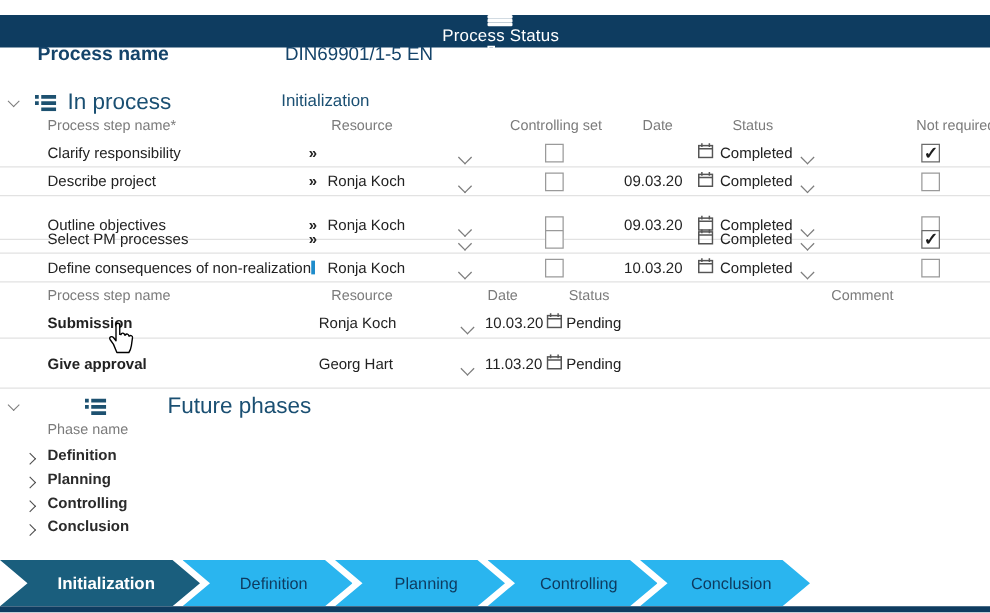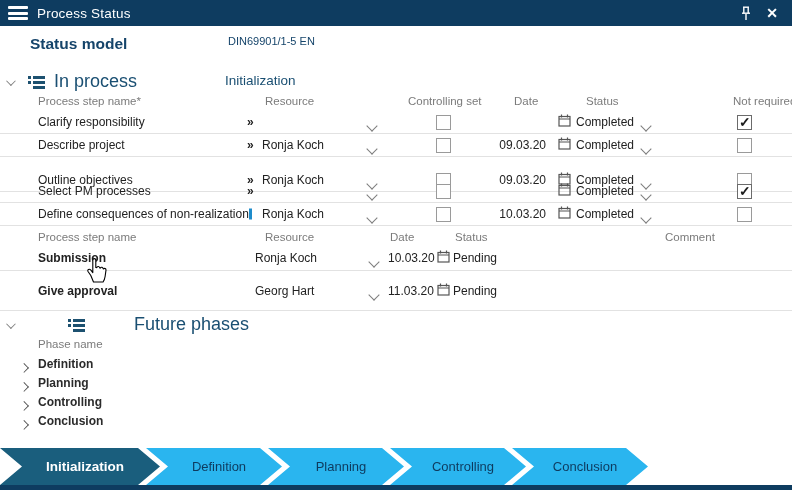--- a/index.html
+++ b/index.html
@@ -1,33 +1,33 @@
 <!DOCTYPE html>
 <html><head>
 <meta charset="utf-8">
 <style>
   * { margin:0; padding:0; box-sizing:border-box; }
   html,body { width:792px; height:490px; }
   body { font-family:"Liberation Sans", sans-serif; background:#fff; overflow:hidden; }
   .page { position:relative; width:792px; height:490px; background:#fff; }
 
   
-  .titlebar { position:absolute; top:0; left:0; width:792px; height:26px;
-    background:#0e3c60; display:flex; align-items:center; color:#fff; }
+  .titlebar { position:absolute; top:12px; left:0; width:792px; height:26px;
+    background:#0e3c60; display:flex; align-items:center; color:#fff;flex-direction:column; }
   .hamburger { width:20px; height:14px; margin-left:8px; display:flex; flex-direction:column; justify-content:space-between; cursor:pointer; }
   .hamburger i { display:block; height:3px; background:#fff; border-radius:1px; }
   .titlebar .title { margin-left:9px; font-size:13.5px; letter-spacing:.2px; }
   .titlebar .spacer { flex:1; }
   .tb-icon { display:flex; align-items:center; justify-content:center; width:20px; height:20px; margin-right:6px; cursor:pointer; }
   .tb-icon:last-child { margin-right:10px; }
   .close-x { font-size:14px; font-weight:bold; line-height:1; }
 
   
   .lbl-model { position:absolute; left:30px; top:35px; font-size:15.5px; font-weight:700; color:#15446a; }
-  .val-model { position:absolute; left:228px; top:35px; font-size:11px; color:#15446a; }
+  .val-model { position:absolute; left:228px; top:35px; font-size:15px; color:#15446a; }
 
   
   .section-head { position:absolute; left:0; display:flex; align-items:center; }
   .sec-collapse { margin-left:6px; width:12px; display:flex; align-items:center; cursor:pointer; }
   .sec-listicon { margin-left:10px; display:flex; align-items:center; }
   .sec-title { margin-left:9px; font-size:18px; color:#1a4f72; cursor:pointer; }
   .sec-phase { position:absolute; left:225px; top:73px; font-size:13.5px; color:#1a4f72; }
 
   
   .col-h { position:absolute; font-size:11.5px; color:#7b7b7b; white-space:nowrap; }
@@ -114,21 +114,21 @@
         <path d="M3 7.2 h8"></path>
             <path d="M7 8 v6"></path>
           </g>
         </svg>
     </div>
     <div class="tb-icon">
         <span class="close-x">✕</span>
       </div>
   </div>
 
-  <div class="lbl-model">Status model</div>
+  <div class="lbl-model">Process name</div>
   <div class="val-model">DIN69901/1-5 EN</div>
 
   <div class="section-head" style="top:71px;">
     <span class="sec-collapse">
         <span class="chev down small"></span>
       </span>
     <span class="sec-listicon">
       <svg width="17" height="14" viewBox="0 0 17 14">
           <g fill="#1d5170">
         <rect x="0" y="1" width="3" height="3"></rect>

